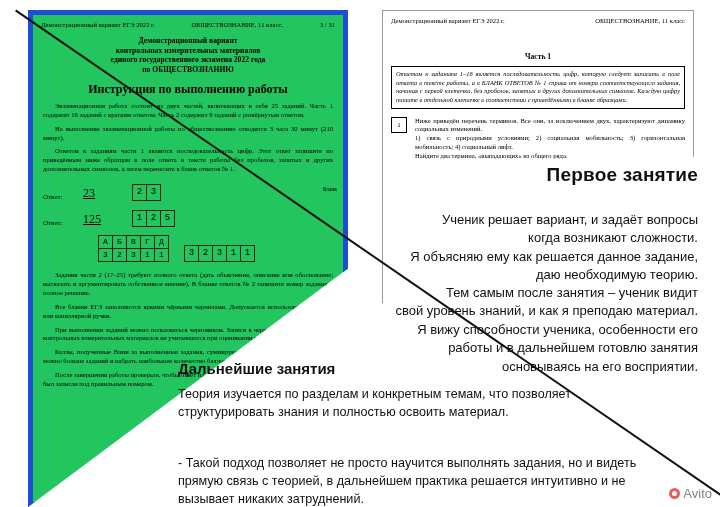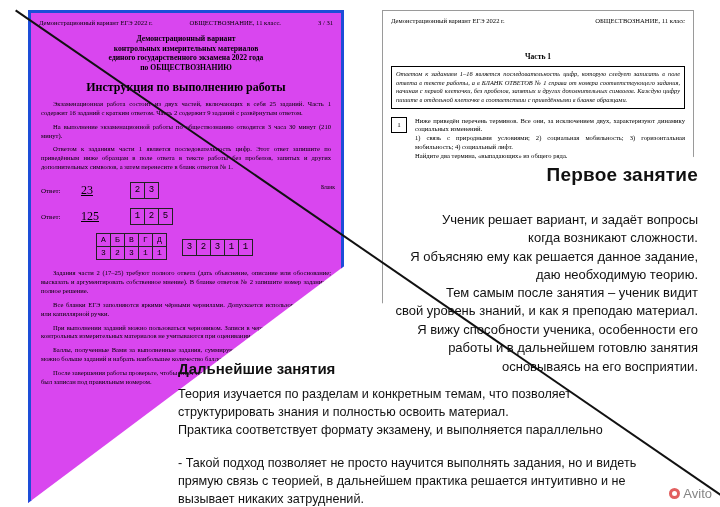--- a/index.html
+++ b/index.html
@@ -30,22 +30,22 @@
     z-index: 30;
   }
 
   
   .doc-left {
     position: absolute;
     left: 28px;
     top: 10px;
     width: 310px;
     height: 487px;
-    border: 3px solid #1d4ed8;
-    background: #d946ef;
+    border: 5px solid #1d4ed8;
+    background: #22c55e;
     overflow: hidden;
     clip-path: polygon(0 0, 100% 0, 100% 52%, 0 100%);
   }
   .doc-right {
     position: absolute;
     left: 382px;
     top: 10px;
     width: 310px;
     height: 487px;
     border: 1px solid #9a9a9a;
@@ -84,21 +84,21 @@
     text-align: justify;
     padding: 0 10px;
     margin-top: 5px;
     text-indent: 12px;
   }
 
   
   .ans-area { margin-top: 10px; padding-left: 10px; position: relative; }
   .ans-row {
     display: flex;
-    align-items: center;
+    align-items: flex-end;
     font-size: 7px;
     margin-bottom: 9px;
   }
   .ans-label { width: 40px; }
   .ans-hand {
     font-family: "Liberation Serif", serif;
     font-size: 12px;
     text-decoration: underline;
     min-width: 34px;
   }
@@ -327,21 +327,20 @@
     <div>Я вижу способности ученика, особенности его</div>
     <div>работы и в дальнейшем готовлю занятия</div>
     <div>основываясь на его восприятии.</div>
   </div>
 
   <div class="ov ov-h2" id="ov-sub">Дальнейшие занятия</div>
 
   <div class="ov ov-p" id="ov-block3">
     <div>Теория изучается по разделам и конкретным темам,  что позволяет</div>
     <div>структурировать знания и полностью освоить материал.</div>
-    <div>Практика соответствует формату экзамену, и выполняется параллельно</div>
   </div>
 
   <div class="ov ov-p" id="ov-block4">
     <div>- Такой подход позволяет не просто научится выполнять задания, но и видеть</div>
     <div>прямую связь с теорией, в дальнейшем практика решается интуитивно и не</div>
     <div>вызывает никаких затруднений.</div>
   </div>
 
   <div class="wm">
     <span class="dot"></span>

